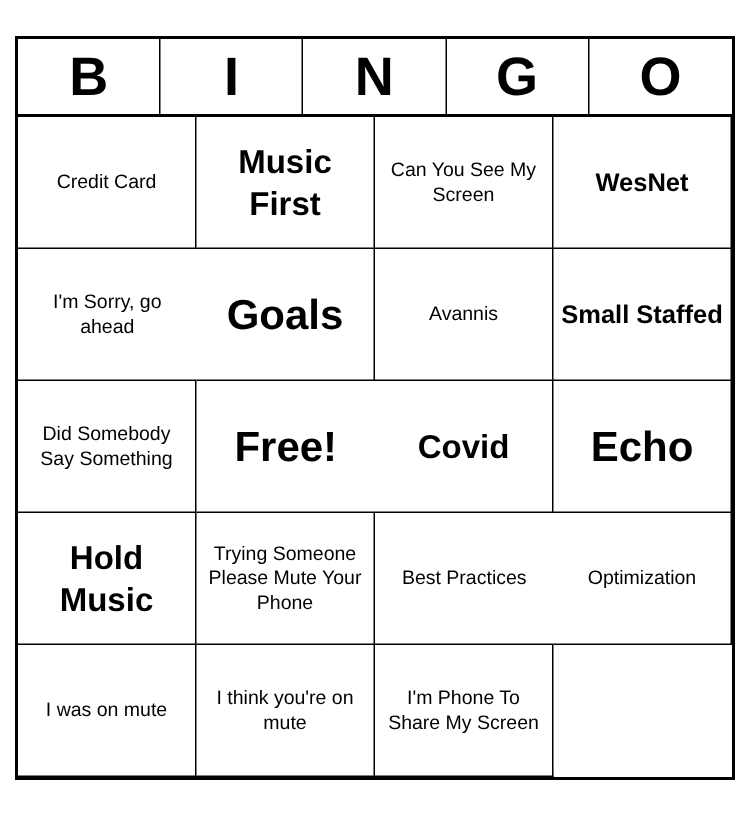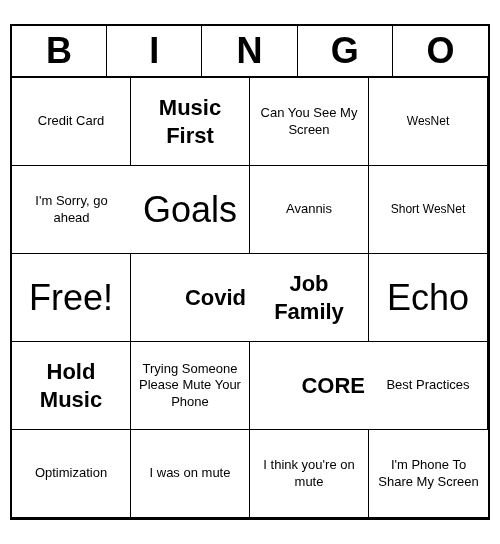--- a/index.html
+++ b/index.html
@@ -39,37 +39,37 @@
       border-right: 1px solid #000;
       border-bottom: 1px solid #000;
       display: flex;
       align-items: center;
       justify-content: center;
       text-align: center;
       padding: 4px;
       min-height: 88px;
       word-wrap: break-word;
     }
-    .bingo-cell:nth-child(5n) { border-right: none; justify-content: flex-end; }
+    .bingo-cell:nth-child(5n) { border-right: none; }
     .bingo-cell:nth-child(n+21) { border-bottom: none; }
     .cell-text {
       font-size: 13px;
       line-height: 1.25;
     }
     .cell-text.large {
       font-size: 22px;
       font-weight: bold;
     }
     .cell-text.xlarge {
-      font-size: 36px;
-      font-weight: normal;
+      font-size: 28px;
+      font-weight: bold;
     }
     .cell-text.medium {
-      font-size: 12px;
-      font-weight: normal;
+      font-size: 17px;
+      font-weight: bold;
     }
   </style>
 </head>
 <body>
 
 <div class="bingo-card">
   <div class="bingo-header">
   <div class="bingo-letter">B</div>
       <div class="bingo-letter">I</div>
       <div class="bingo-letter">N</div>
@@ -92,42 +92,39 @@
       <div class="bingo-cell">
         <span class="cell-text">I'm Sorry, go ahead</span>
       </div>
       <div class="bingo-cell">
         <span class="cell-text xlarge">Goals</span>
       </div>
       <div class="bingo-cell">
         <span class="cell-text">Avannis</span>
       </div>
       <div class="bingo-cell">
-        <span class="cell-text medium">Short WesNet</span>
+        <span class="cell-text medium">Small Staffed</span>
+      </div>
+      <div class="bingo-cell">
+        <span class="cell-text">Did Somebody Say Something</span>
       </div>
       <div class="bingo-cell">
         <span class="cell-text xlarge">Free!</span>
       </div>
       <div class="bingo-cell">
         <span class="cell-text large">Covid</span>
-      </div>
-      <div class="bingo-cell">
-        <span class="cell-text large">Job Family</span>
       </div>
       <div class="bingo-cell">
         <span class="cell-text xlarge">Echo</span>
       </div>
       <div class="bingo-cell">
         <span class="cell-text large">Hold Music</span>
       </div>
       <div class="bingo-cell">
         <span class="cell-text">Trying Someone Please Mute Your Phone</span>
-      </div>
-      <div class="bingo-cell">
-        <span class="cell-text large">CORE</span>
       </div>
       <div class="bingo-cell">
         <span class="cell-text">Best Practices</span>
       </div>
       <div class="bingo-cell">
         <span class="cell-text">Optimization</span>
       </div>
       <div class="bingo-cell">
         <span class="cell-text">I was on mute</span>
       </div>

